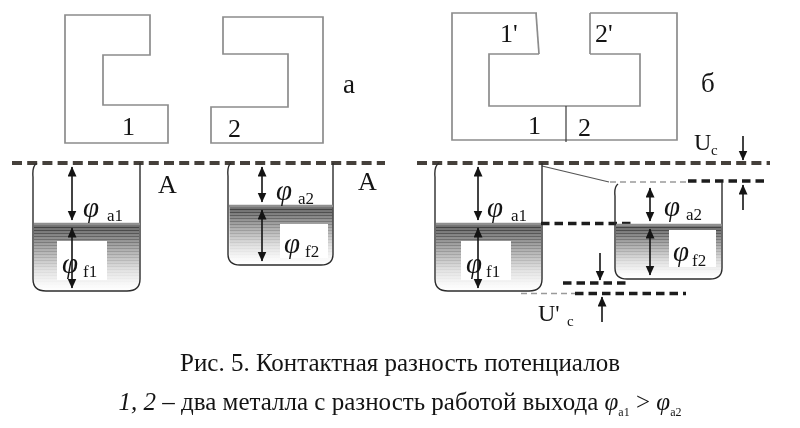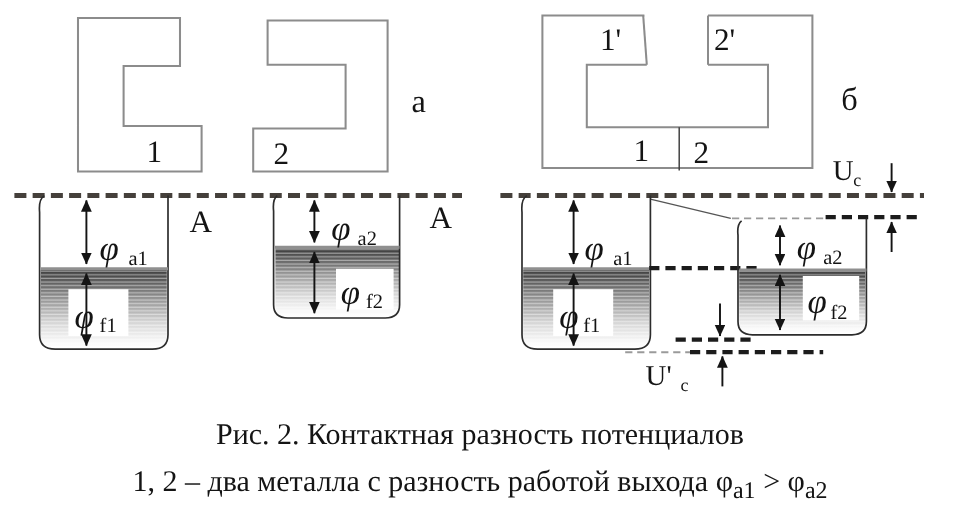--- a/index.html
+++ b/index.html
@@ -22,22 +22,22 @@
   .num{font-size:26px;}
   .panelLetter{font-size:27px;}
   .Albl{font-size:26px;}
   .phi{font-size:29px;font-style:italic;}
   .phisub{font-size:17px;}
   .Ulbl{font-size:24px;}
   .Usub{font-size:15px;}
   .caption{position:absolute;left:0;width:800px;text-align:center;}
   .caption1{top:349px;font-size:25px;}
   .caption2{top:388px;font-size:25px;}
-  .it{}
-  .caption sub{font-size:20px;}
+  .it{font-style:italic;}
+  .caption sub{font-size:12px;}
 </style>
 </head>
 <body>
 
 <div id="stage">
 <svg width="800" height="428" viewBox="0 0 800 428" xmlns="http://www.w3.org/2000/svg">
   <defs>
     <marker id="ah" markerUnits="userSpaceOnUse" markerWidth="11" markerHeight="10" refX="9.5" refY="4.5" orient="auto-start-reverse">
       <path d="M0,0 L10,4.5 L0,9 Z" fill="#141414"></path>
     </marker>
@@ -150,15 +150,15 @@
     <path class="dashThin" d="M521,293.5 H575"></path>
     <path class="dashBold" d="M575,293.5 H686"></path>
     <path class="arrow" d="M600,253 V280" marker-end="url(#ah)"></path>
     <path class="arrow" d="M602,322 V297" marker-end="url(#ah)"></path>
     <text class="Ulbl" x="538" y="321">U'</text>
     <text class="Usub" x="567" y="326">c</text>
   </g>
 </svg>
 
 
-<div class="caption caption1">Рис. 2. Контактная разность потенциалов</div>
+<div class="caption caption1">Рис. 5. Контактная разность потенциалов</div>
 <div class="caption caption2"><span class="it">1, 2</span><span> – два металла с разность работой выхода </span><span class="it">φ</span><sub>а1</sub><span> &gt; </span><span class="it">φ</span><sub>а2</sub></div>
 </div>
 
 </body></html>

